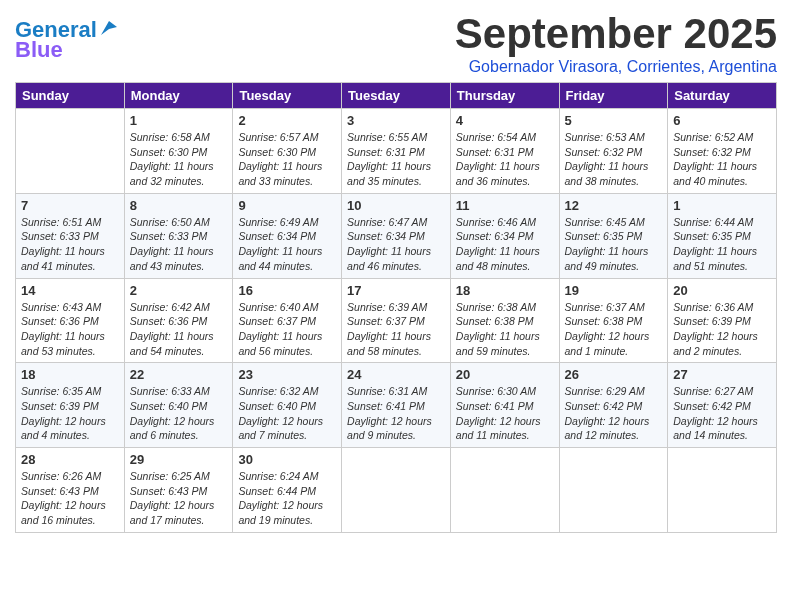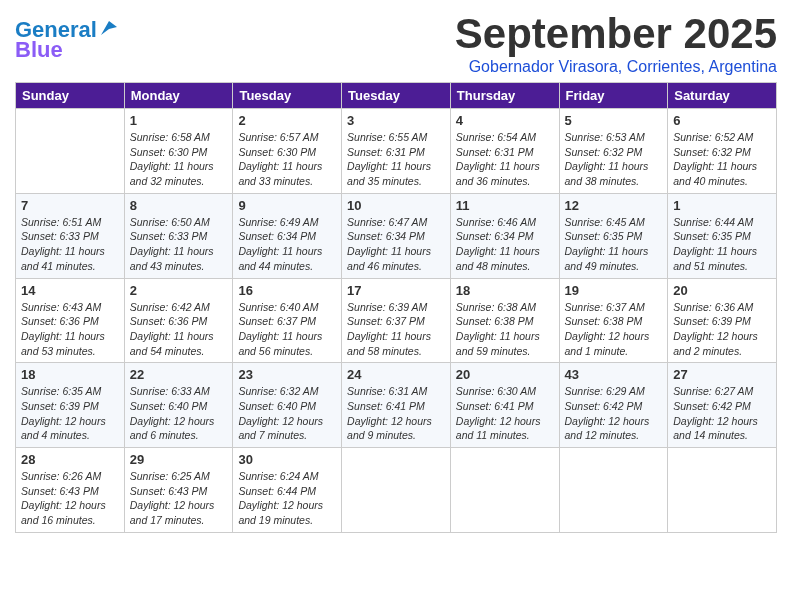--- a/index.html
+++ b/index.html
@@ -222,21 +222,21 @@
         </td>
         <td>
           <span class="day-number">24</span>
           <div class="day-info">Sunrise: 6:31 AM<br>Sunset: 6:41 PM<br>Daylight: 12 hours and 9 minutes.</div>
         </td>
         <td>
           <span class="day-number">20</span>
           <div class="day-info">Sunrise: 6:30 AM<br>Sunset: 6:41 PM<br>Daylight: 12 hours and 11 minutes.</div>
         </td>
         <td>
-          <span class="day-number">43</span>
+          <span class="day-number">26</span>
           <div class="day-info">Sunrise: 6:29 AM<br>Sunset: 6:42 PM<br>Daylight: 12 hours and 12 minutes.</div>
         </td>
         <td>
           <span class="day-number">27</span>
           <div class="day-info">Sunrise: 6:27 AM<br>Sunset: 6:42 PM<br>Daylight: 12 hours and 14 minutes.</div>
         </td>
       </tr>
       <tr>
         <td>
           <span class="day-number">28</span>

